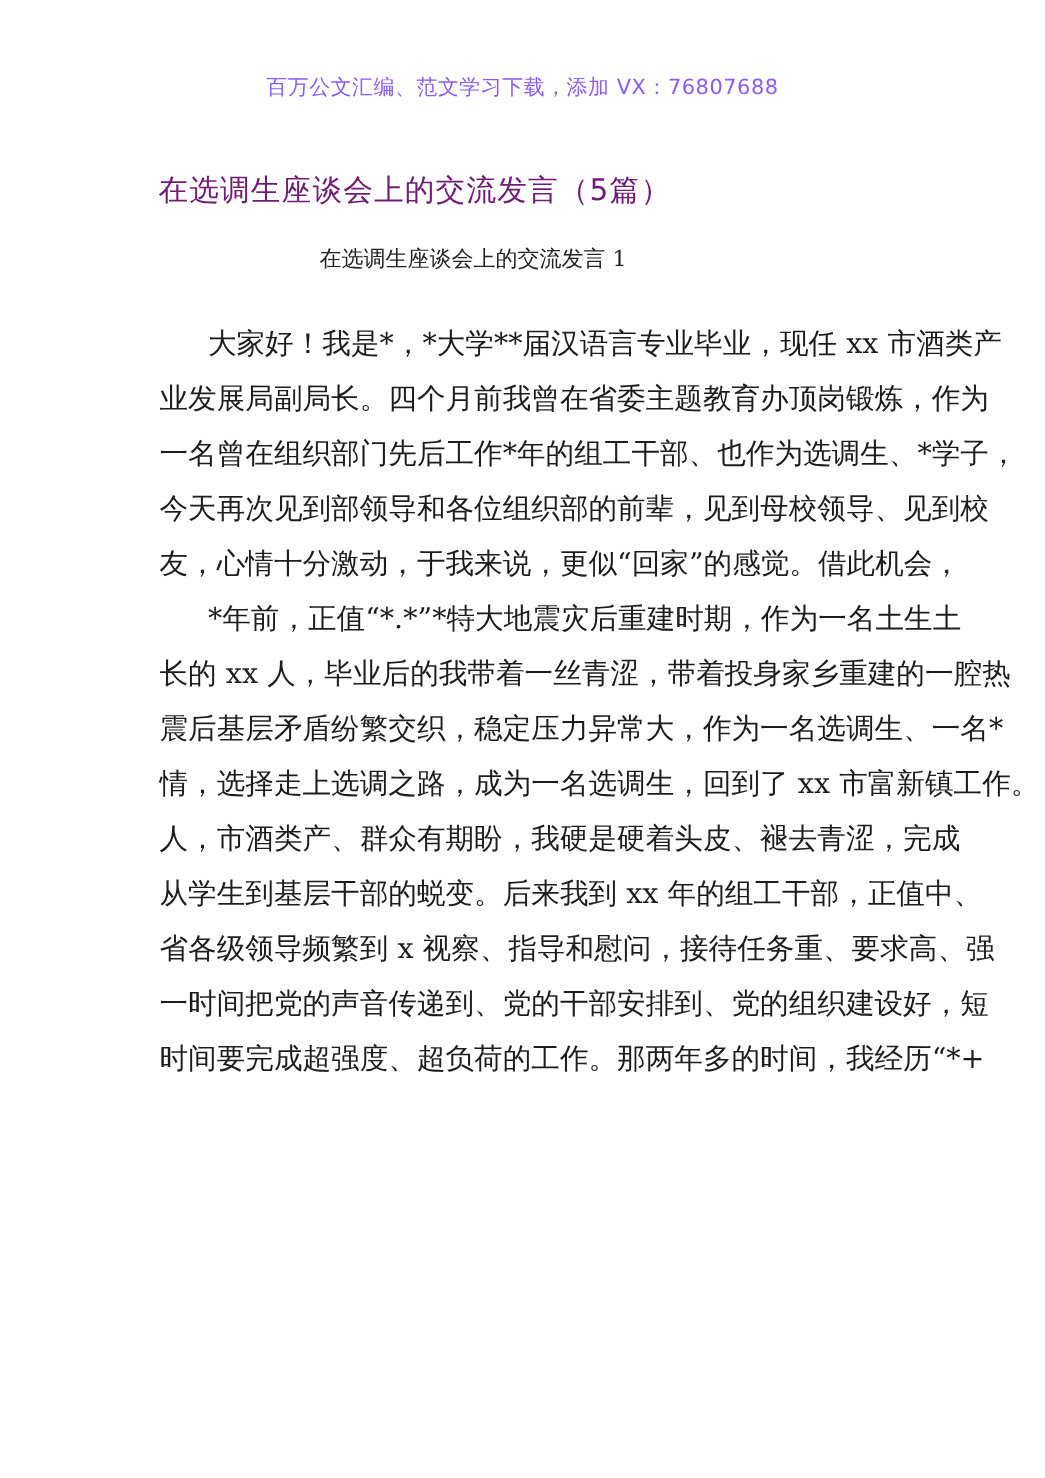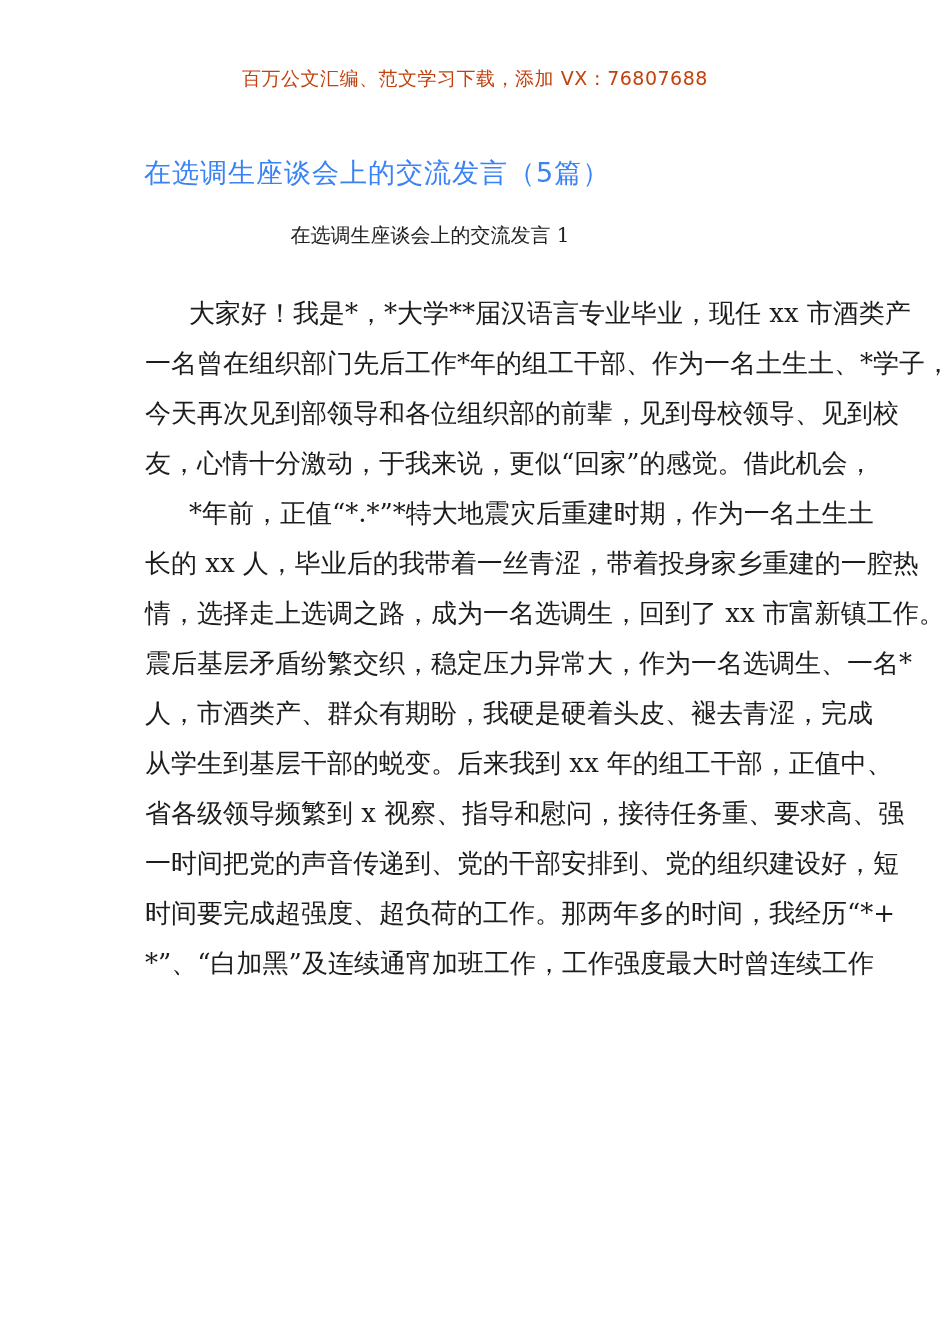--- a/index.html
+++ b/index.html
@@ -1,23 +1,23 @@
 <!DOCTYPE html>
 <html><head>
 <meta charset="utf-8">
 <style>
   html, body { margin:0; padding:0; background:#ffffff; }
   body { width:950px; height:1344px; position:relative; overflow:hidden; }
   .banner {
     position:absolute; top:66px; left:0; width:950px; text-align:center;
-    color:#c2410c; font-family:"DejaVu Sans", sans-serif; font-size:19px; letter-spacing:0.5px;
+    color:#8b5cf6; font-family:"DejaVu Sans", sans-serif; font-size:19px; letter-spacing:0.5px;
   }
   .doc-title {
     position:absolute; top:155px; left:144px;
-    color:#3b82f6; font-family:"DejaVu Sans", sans-serif; font-size:27px; letter-spacing:1px;
+    color:#701a75; font-family:"DejaVu Sans", sans-serif; font-size:27px; letter-spacing:1px;
   }
   .sub-title {
     position:absolute; top:222px; left:0; width:860px; text-align:center;
     color:#222; font-family:"DejaVu Serif", serif; font-size:20px;
   }
   .body-text {
     position:absolute; left:145px; width:670px;
     color:#1c1c1c; font-family:"DejaVu Serif", serif; font-size:26px;
   }
   .line { height:50px; line-height:50px; white-space:nowrap; }
@@ -27,26 +27,26 @@
 <body>
 
 <div class="banner">百万公文汇编、范文学习下载，添加 VX：76807688</div>
 
 <div class="doc-title">在选调生座谈会上的交流发言（5篇）</div>
 
 <div class="sub-title">在选调生座谈会上的交流发言 1</div>
 
 <div class="body-text" style="top:288px;">
   <div class="line indent">大家好！我是*，*大学**届汉语言专业毕业，现任 xx 市酒类产</div>
-  <div class="line">一名曾在组织部门先后工作*年的组工干部、作为一名土生土、*学子，</div>
+  <div class="line">业发展局副局长。四个月前我曾在省委主题教育办顶岗锻炼，作为</div>
+  <div class="line">一名曾在组织部门先后工作*年的组工干部、也作为选调生、*学子，</div>
   <div class="line">今天再次见到部领导和各位组织部的前辈，见到母校领导、见到校</div>
   <div class="line">友，心情十分激动，于我来说，更似“回家”的感觉。借此机会，</div>
   <div class="line indent">*年前，正值“*.*”*特大地震灾后重建时期，作为一名土生土</div>
   <div class="line">长的 xx 人，毕业后的我带着一丝青涩，带着投身家乡重建的一腔热</div>
+  <div class="line">震后基层矛盾纷繁交织，稳定压力异常大，作为一名选调生、一名*</div>
   <div class="line">情，选择走上选调之路，成为一名选调生，回到了 xx 市富新镇工作。</div>
-  <div class="line">震后基层矛盾纷繁交织，稳定压力异常大，作为一名选调生、一名*</div>
   <div class="line">人，市酒类产、群众有期盼，我硬是硬着头皮、褪去青涩，完成</div>
   <div class="line">从学生到基层干部的蜕变。后来我到 xx 年的组工干部，正值中、</div>
   <div class="line">省各级领导频繁到 x 视察、指导和慰问，接待任务重、要求高、强</div>
   <div class="line">一时间把党的声音传递到、党的干部安排到、党的组织建设好，短</div>
   <div class="line">时间要完成超强度、超负荷的工作。那两年多的时间，我经历“*+</div>
-  <div class="line">*”、“白加黑”及连续通宵加班工作，工作强度最大时曾连续工作</div>
 </div>
 
 </body></html>

